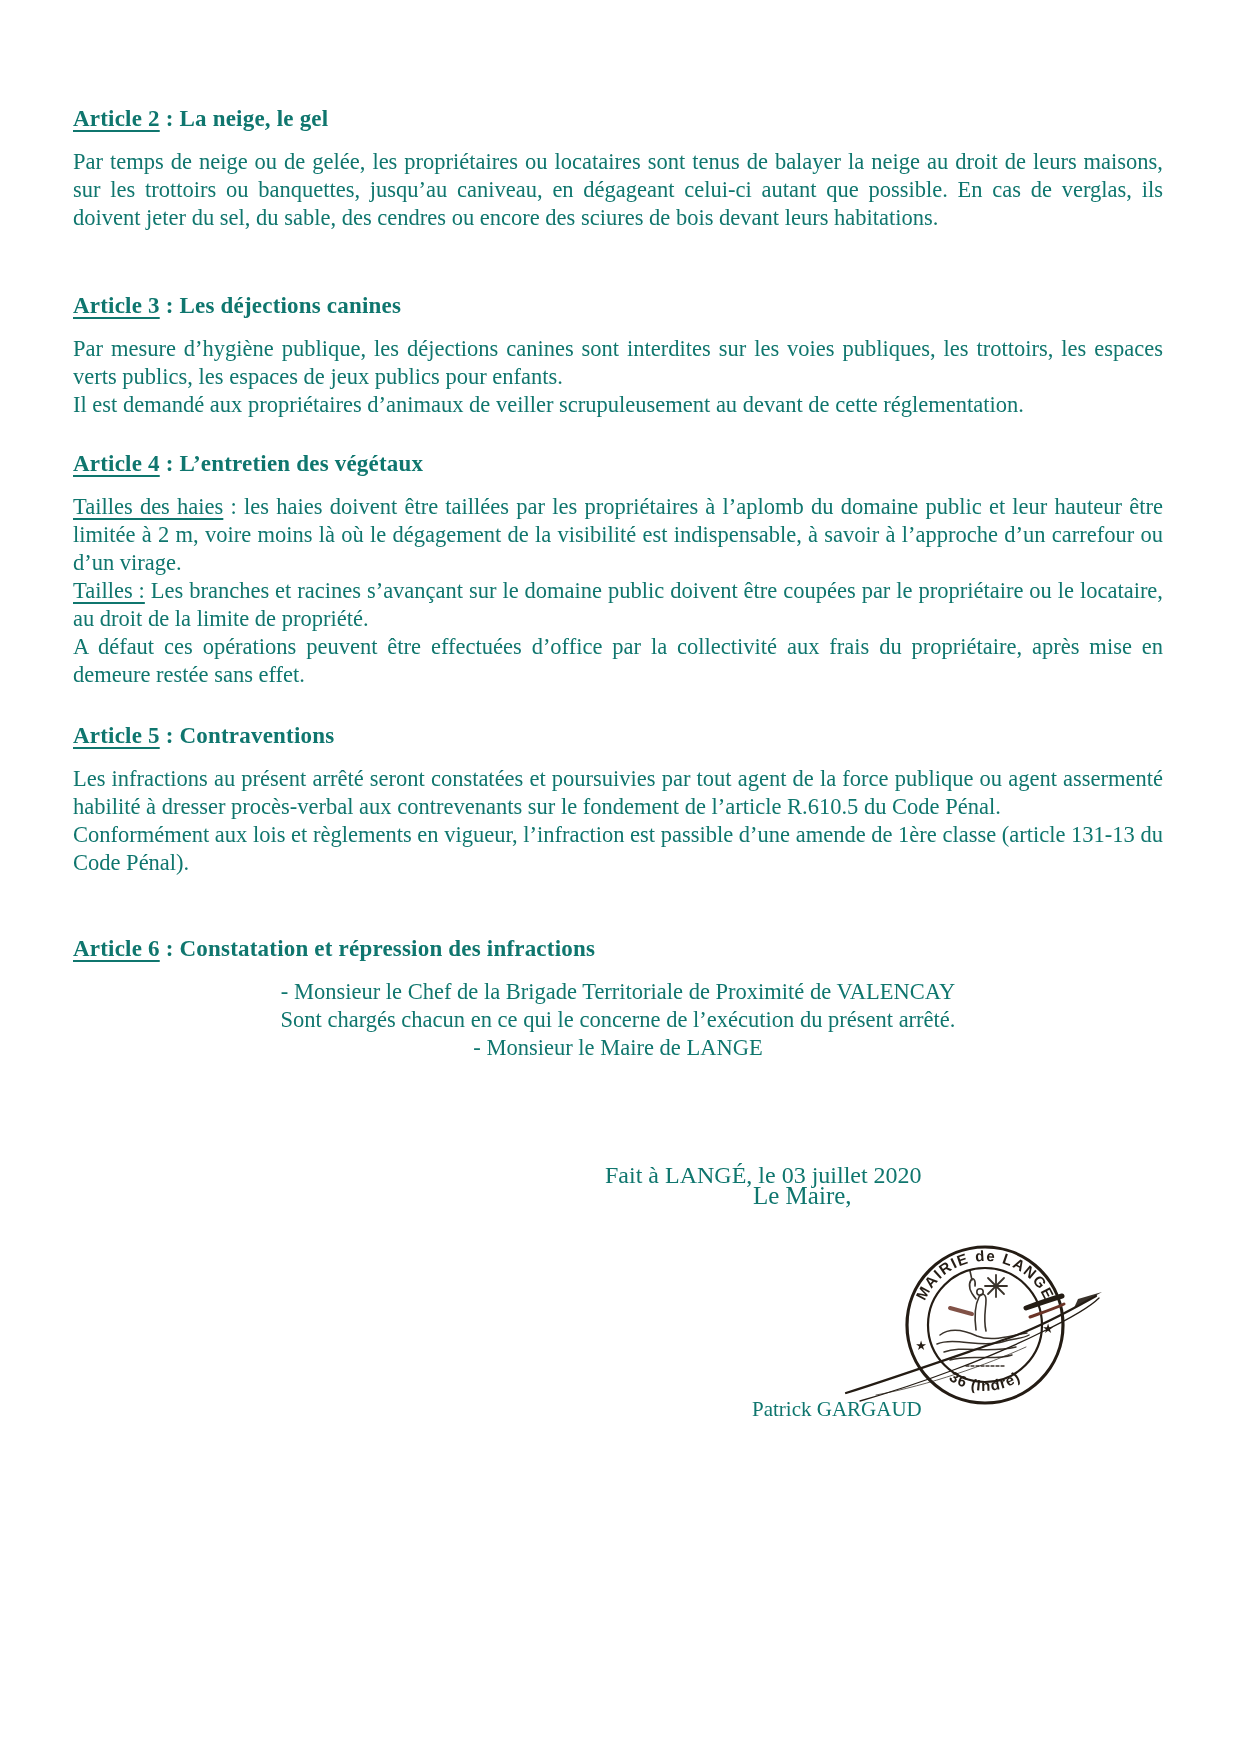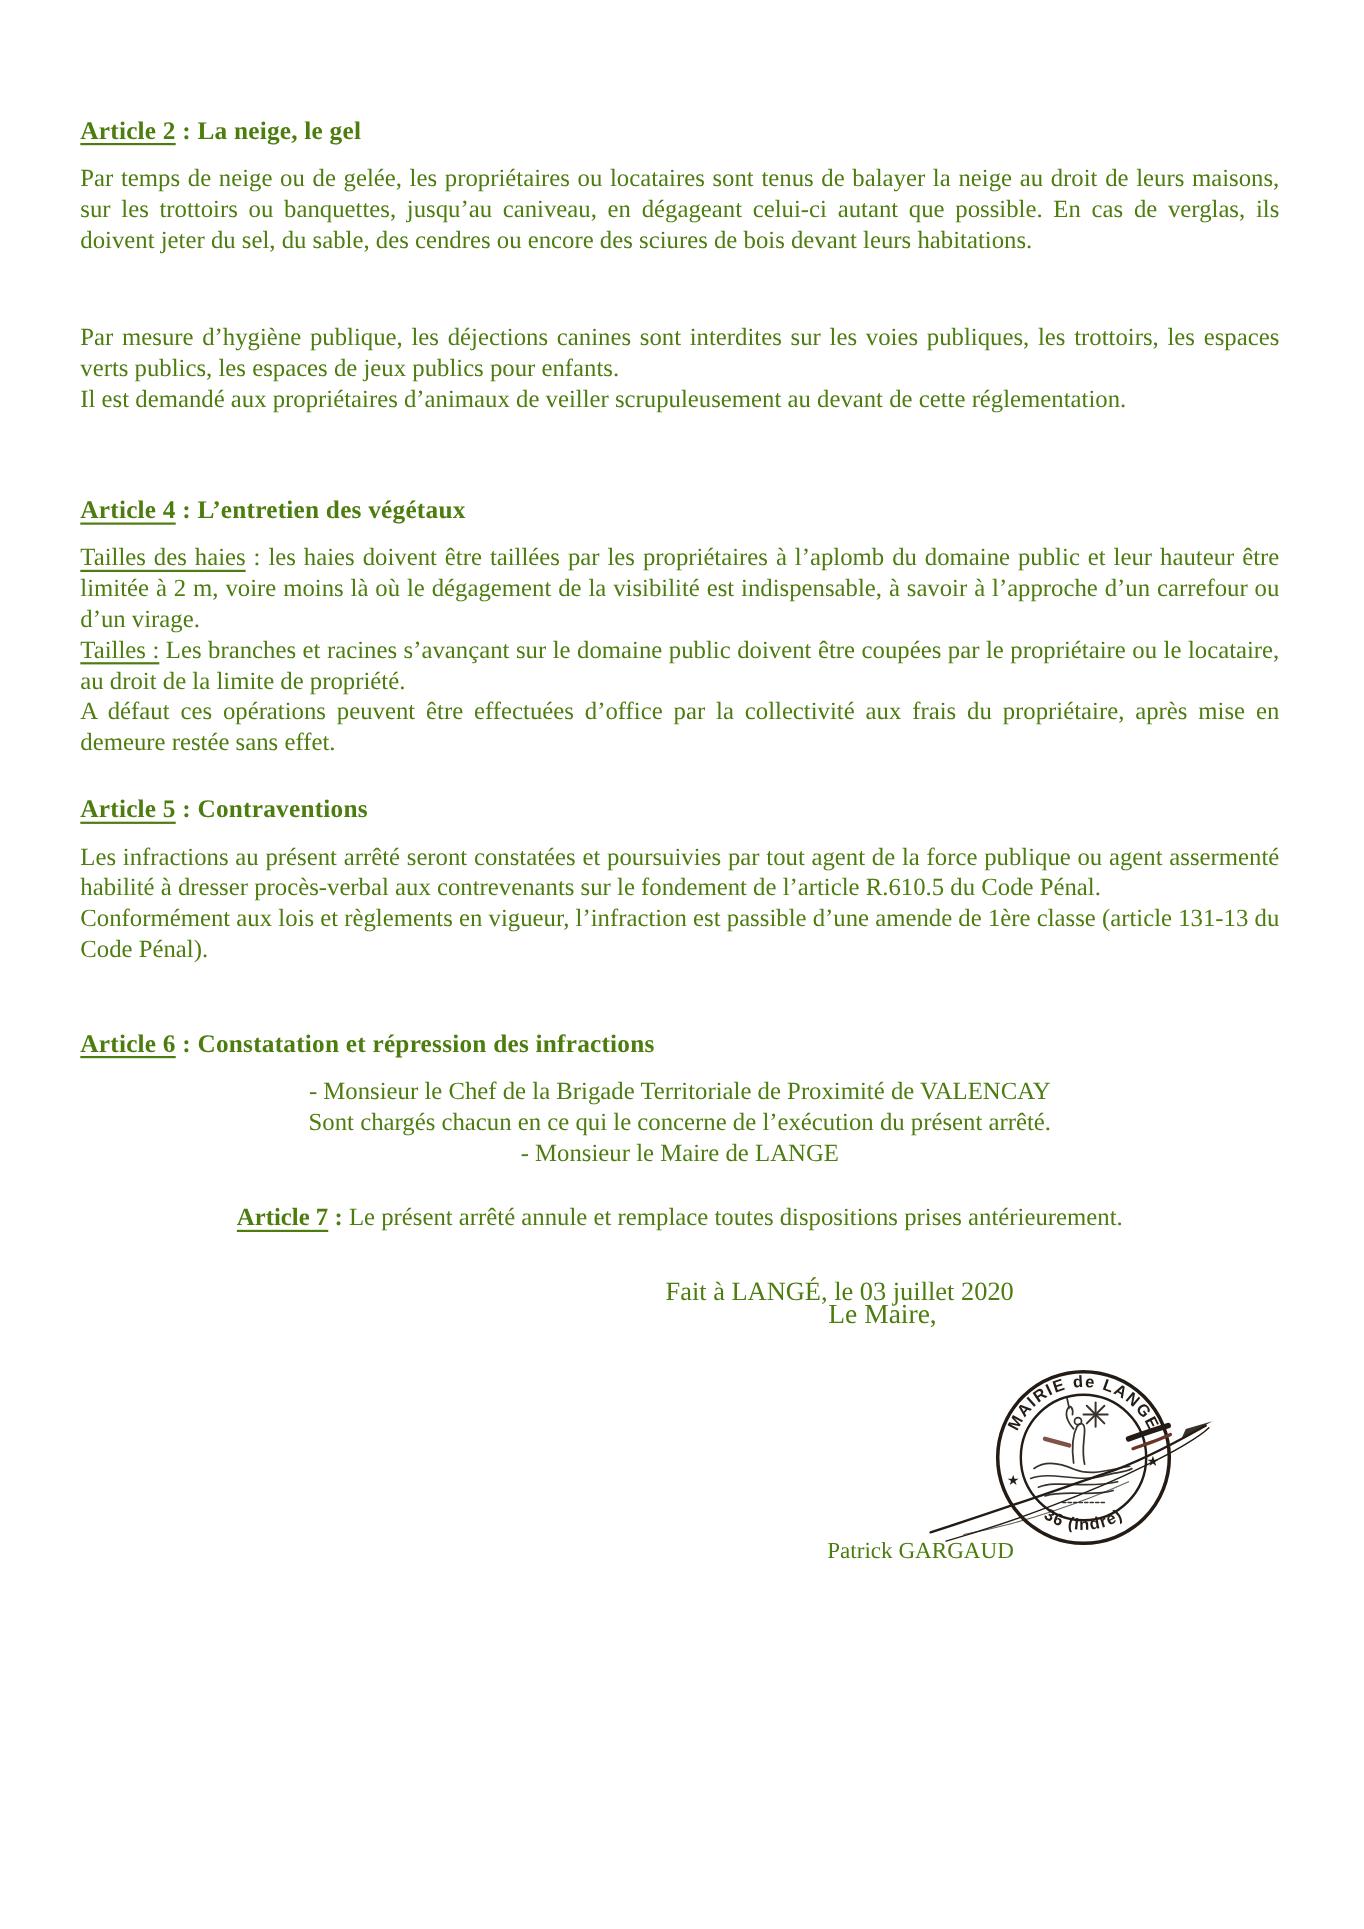--- a/index.html
+++ b/index.html
@@ -1,21 +1,21 @@
 <!DOCTYPE html>
 <html><head>
 <meta charset="utf-8">
 <style>
   html,body{margin:0;padding:0;background:#ffffff;}
   .page{
     position:relative;
     width:1240px;
     height:1754px;
     background:#ffffff;
-    color:#4d7c0f;
+    color:#0f766e;
     font-family:"Liberation Serif", serif;
     font-size:22.5px;
     overflow:hidden;
   }
   .article{position:absolute;left:73px;width:1090px;}
   .art-head{margin:0 0 16px 0;font-weight:bold;font-size:23px;letter-spacing:.2px;}
   .art-num{text-decoration:underline;text-decoration-thickness:2px;text-underline-offset:4px;}
   .b{font-weight:bold;}
   p{margin:0;line-height:28px;text-align:justify;}
   p.no-just{text-align:center;}
@@ -32,20 +32,21 @@
 <body>
 
 <div class="page">
 
   <section class="article" style="top:106px">
     <div class="art-head"><span class="art-num">Article 2</span><span class="b"> : </span><span class="b">La neige, le gel</span></div>
     <p>Par temps de neige ou de gelée, les propriétaires ou locataires sont tenus de balayer la neige au droit de leurs maisons, sur les trottoirs ou banquettes, jusqu’au caniveau, en dégageant celui-ci autant que possible. En cas de verglas, ils doivent jeter du sel, du sable, des cendres ou encore des sciures de bois devant leurs habitations.</p>
   </section>
 
   <section class="article" style="top:293px">
+    <div class="art-head"><span class="art-num">Article 3</span><span class="b"> : </span><span class="b">Les déjections canines</span></div>
     <p>Par mesure d’hygiène publique, les déjections canines sont interdites sur les voies publiques, les trottoirs, les espaces verts publics, les espaces de jeux publics pour enfants.</p>
     <p>Il est demandé aux propriétaires d’animaux de veiller scrupuleusement au devant de cette réglementation.</p>
   </section>
 
   <section class="article" style="top:451px">
     <div class="art-head"><span class="art-num">Article 4</span><span class="b"> : </span><span class="b">L’entretien des végétaux</span></div>
     <p><span class="lead">Tailles des haies</span><span> : les haies doivent être taillées par les propriétaires à l’aplomb du domaine public et leur hauteur être limitée à 2 m, voire moins là où le dégagement de la visibilité est indispensable, à savoir à l’approche d’un carrefour ou d’un virage.</span></p>
     <p><span class="lead">Tailles :</span><span> Les branches et racines s’avançant sur le domaine public doivent être coupées par le propriétaire ou le locataire, au droit de la limite de propriété.</span></p>
     <p>A défaut ces opérations peuvent être effectuées d’office par la collectivité aux frais du propriétaire, après mise en demeure restée sans effet.</p>
   </section>
@@ -56,23 +57,20 @@
     <p>Conformément aux lois et règlements en vigueur, l’infraction est passible d’une amende de 1ère classe (article 131-13 du Code Pénal).</p>
   </section>
 
   <section class="article" style="top:936px">
     <div class="art-head"><span class="art-num">Article 6</span><span class="b"> : </span><span class="b">Constatation et répression des infractions</span></div>
     <p class="no-just">- Monsieur le Chef de la Brigade Territoriale de Proximité de VALENCAY</p>
     <p class="no-just">Sont chargés chacun en ce qui le concerne de l’exécution du présent arrêté.</p>
     <p class="no-just">- Monsieur le Maire de LANGE</p>
   </section>
 
-  <section class="article" style="top:1093px">
-    <p class="no-just"><span class="art-num b">Article 7</span><span class="b"> : </span><span>Le présent arrêté annule et remplace toutes dispositions prises antérieurement.</span></p>
-  </section>
 
   <div class="abs place-date">Fait à LANGÉ, le 03 juillet 2020</div>
   <div class="abs maire">Le Maire,</div>
   <div class="abs signame">Patrick GARGAUD</div>
 
   <div class="abs stampwrap">
     <svg width="320" height="190" viewBox="0 0 320 190">
 
       <g stroke="#241c14" fill="none" stroke-linecap="round">
         <path d="M56,158 C110,141 172,119 216,104 C252,92 288,71 306,61" stroke-width="2.2"></path>

